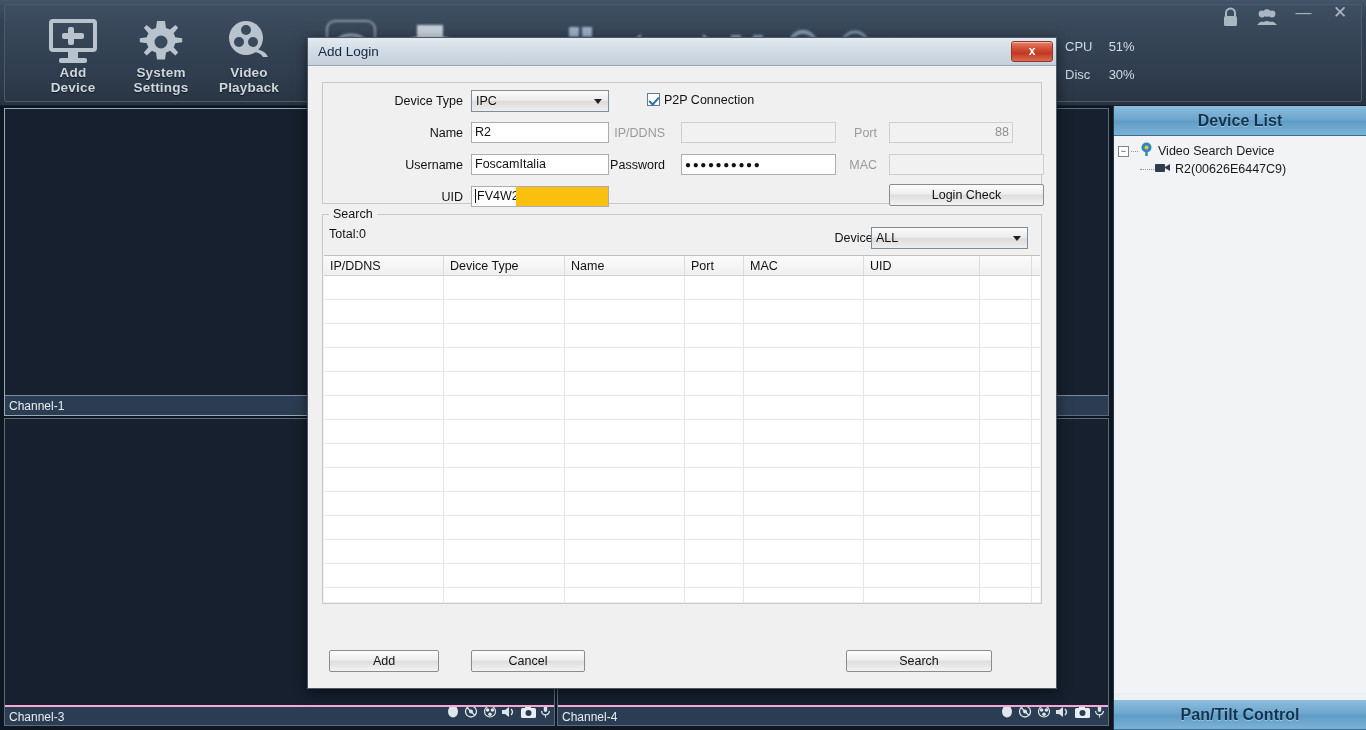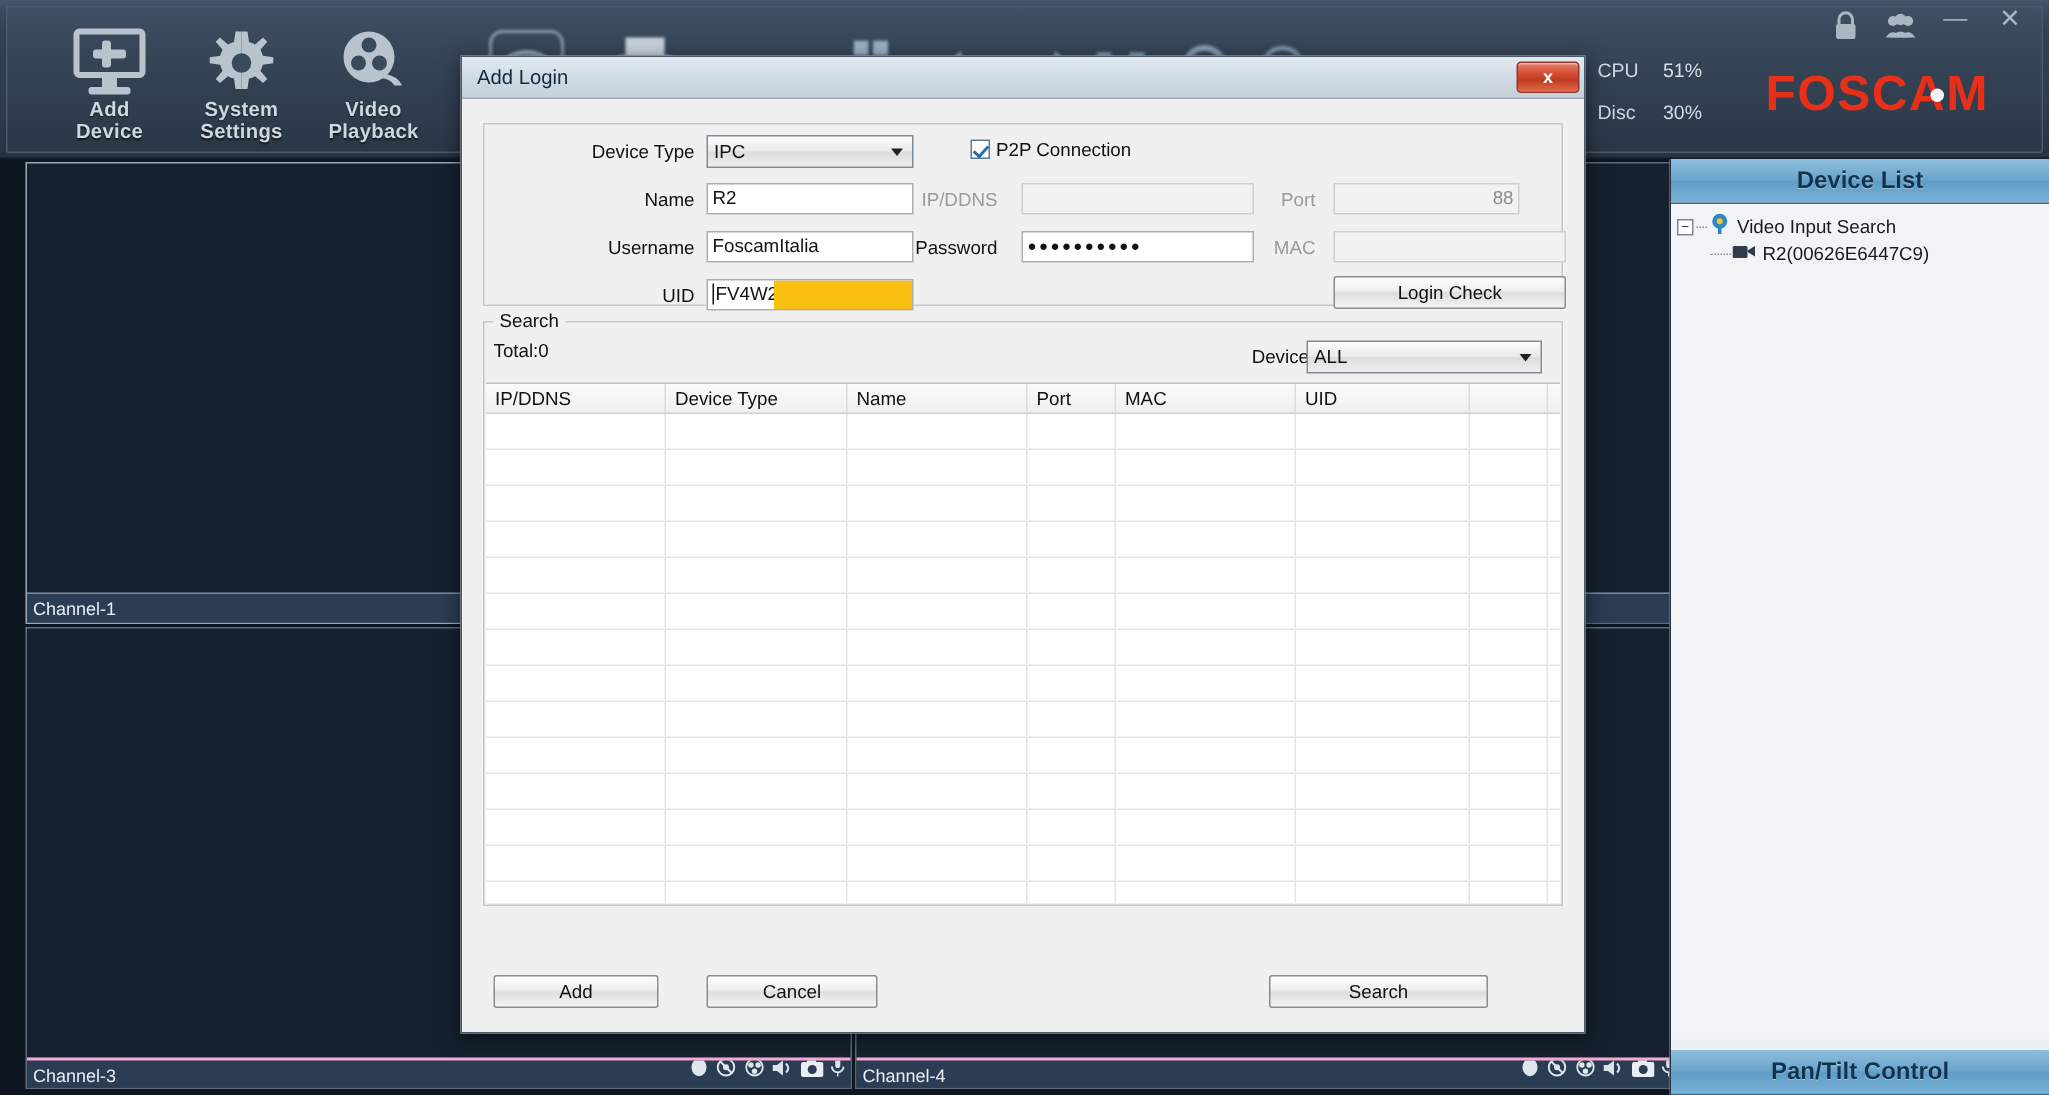--- a/index.html
+++ b/index.html
@@ -111,21 +111,20 @@
   #video-area {
     position: absolute; left: 0; top: 106px;
     width: 1113px; height: 624px;
     background: #0e1622;
     padding: 2px;
   }
   .vcell {
     position: absolute;
     background: #16202e;
     border: 1px solid #5d6b7c;
-    margin-left: 13px;
   }
   .vcell.sel { border-color: #9aa7b4; }
   .vcell .caption {
     position: absolute; left: 0; bottom: 0; right: 0; height: 20px;
     background: #2b3d52;
     color: #e8eef4; font-size: 12px; line-height: 20px; padding-left: 4px;
     border-top: 1px solid #7d8b99;
     white-space: nowrap; overflow: hidden;
   }
   .vcell .caption.green { border-top: 2px solid #f9a8d4; }
@@ -408,23 +407,20 @@
         <div class="row">
           <span class="lbl">CPU</span>
           <span class="val">51%</span>
         </div>
         <div class="row">
           <span class="lbl">Disc</span>
           <span class="val">30%</span>
         </div>
       </div>
 
-      <div id="foscam">
-        <span>FOSCAM</span><span class="dot"></span>
-      </div>
     </div>
 
     <div id="wincontrols">
       <span class="wc">
         <svg width="17" height="20" viewBox="0 0 17 20" style="margin-top:4px">
           <path d="M4 9 V6 a4.5 4.5 0 0 1 9 0 V9" fill="none" stroke="#aab6c2" stroke-width="2"></path>
           <rect x="2" y="9" width="13" height="10" rx="1.5" fill="#aab6c2"></rect>
         </svg>
       </span>
       <span class="wc">
@@ -551,21 +547,21 @@
       <div class="tree-row">
         <span class="expander">−</span>
         <span class="dash"></span>
         <span>
           <svg width="15" height="14" viewBox="0 0 15 14">
               <circle cx="7.5" cy="5.5" r="5" fill="#2f86c5"></circle>
               <circle cx="7.5" cy="5.5" r="2" fill="#f5c518"></circle>
               <rect x="6.3" y="10" width="2.4" height="4" fill="#2f86c5"></rect>
             </svg>
         </span>
-        <span class="tree-lbl">Video Input Search</span>
+        <span class="tree-lbl">Video Search Device</span>
       </div>
       <div class="tree-row child">
         <span class="dash" style="width:14px"></span>
         <span>
           <svg width="16" height="11" viewBox="0 0 16 11">
               <rect x="0" y="2" width="10" height="8" rx="1" fill="#2e3c4c"></rect>
               <path d="M10 5 L15 2 v7 l-5-3z" fill="#2e3c4c"></path>
             </svg>
         </span>
         <span class="tree-lbl">R2(00626E6447C9)</span>

